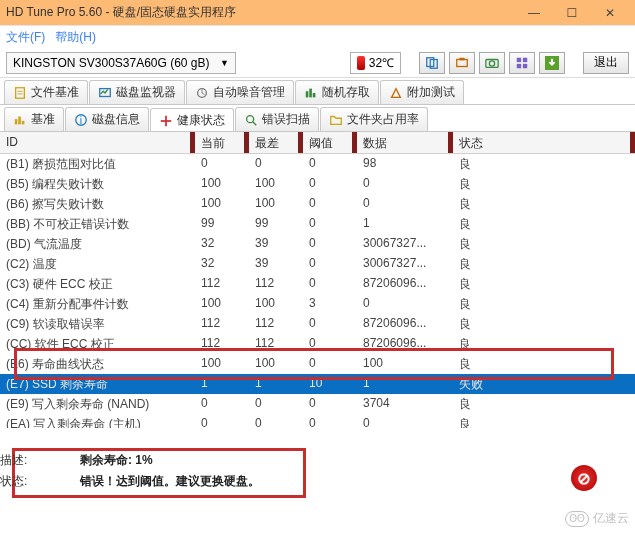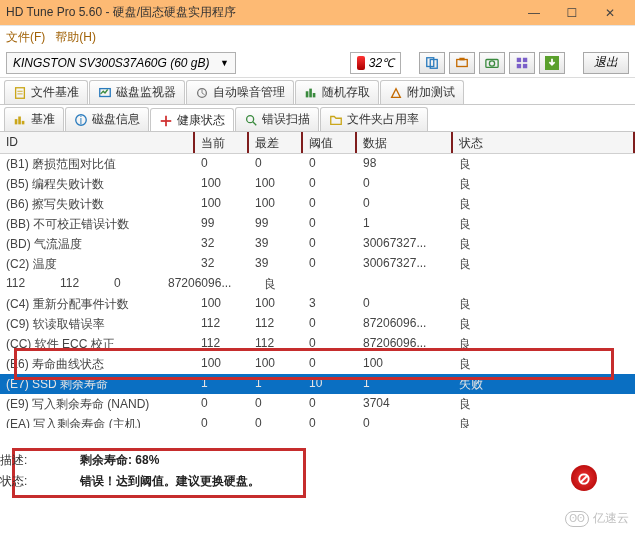--- a/index.html
+++ b/index.html
@@ -1,35 +1,35 @@
 <!DOCTYPE html>
 <html><head>
 <meta charset="utf-8">
 <style>
 * { box-sizing: border-box; margin: 0; padding: 0; font-family: "Microsoft YaHei", "SimSun", Arial, sans-serif; font-size: 12px; }
 body { background: #fff; width: 635px; height: 533px; overflow: hidden; position: relative; }
 .titlebar { display: flex; align-items: center; height: 26px; padding: 0 6px; background: #fdba74; border-bottom: 1px solid #e5e5e5; }
 .titlebar .title-text { flex: 1; color: #333; }
 .winbtn { width: 38px; height: 26px; display: flex; align-items: center; justify-content: center; color: #444; }
-.menubar { height: 22px; display: flex; align-items: center; padding: 0 6px; gap: 10px; color: #a16207; }
+.menubar { height: 22px; display: flex; align-items: center; padding: 0 6px; gap: 10px; color: #3b82f6; }
 .menubar span { cursor: default; }
-.toolbar { height: 30px; display: flex; align-items: center; padding: 2px 6px; gap: 4px; border-bottom: 1px solid #dcdcdc; font-style: italic; }
+.toolbar { height: 30px; display: flex; align-items: center; padding: 2px 6px; gap: 4px; border-bottom: 1px solid #dcdcdc; }
 .drive-select { flex: 0 0 230px; height: 22px; border: 1px solid #b0b0b0; background: #f8f8f8; display: flex; align-items: center; padding: 0 6px; justify-content: space-between; }
 .temp { border: 1px solid #b0b0b0; height: 22px; padding: 0 6px; display: flex; align-items: center; gap: 4px; }
 .thermo { width: 8px; height: 14px; background: linear-gradient(#f33,#a00); border-radius: 2px; position: relative; }
 .tbtn { width: 26px; height: 22px; border: 1px solid #a8a8a8; background: linear-gradient(#fcfcfc,#e5e5e5); display: flex; align-items: center; justify-content: center; }
 .tbtn svg { width: 14px; height: 14px; }
 .exit-btn { border: 1px solid #a8a8a8; background: linear-gradient(#fcfcfc,#e5e5e5); height: 22px; padding: 0 10px; display: flex; align-items: center; }
 .spacer { flex: 1; }
 .tabrow { display: flex; padding: 2px 4px 0 4px; gap: 1px; border-bottom: 1px solid #c8c8c8; overflow: hidden; white-space: nowrap; }
 .tab { border: 1px solid #c8c8c8; border-bottom: none; background: linear-gradient(#fefefe,#ececec); padding: 3px 8px; display: flex; align-items: center; gap: 4px; border-radius: 3px 3px 0 0; color: #333; }
 .tab.active { background: #fff; font-weight: 400; position: relative; top: 1px; }
 .tab svg, .tab .ticon { width: 14px; height: 14px; }
 .cols { display: flex; height: 22px; background: #f5f5f5; border-bottom: 1px solid #d0d0d0; }
-.cols div { border-right: 2px solid #7f1d1d; padding: 3px 6px; color: #333; }
+.cols div { border-right: 5px solid #7f1d1d; padding: 3px 6px; color: #333; }
 .c-id { width: 195px; }
 .c-cur { width: 54px; }
 .c-wor { width: 54px; }
 .c-thr { width: 54px; }
 .c-data { width: 96px; }
 .c-stat { flex: 1; }
 .rows { max-height: 274px; overflow: hidden; }
 .row { display: flex; height: 20px; }
 .row div { padding: 2px 6px; color: #444; overflow: hidden; text-overflow: ellipsis; white-space: nowrap; }
 .row .c-id { width: 195px; }
@@ -245,20 +245,21 @@
     </div>
     <div class="row">
       <div class="c-id">(C2) 温度</div>
       <div class="c-cur">32</div>
       <div class="c-wor">39</div>
       <div class="c-thr">0</div>
       <div class="c-data">30067327...</div>
       <div class="c-stat">良</div>
     </div>
     <div class="row">
+      <div class="c-id">(C3) 硬件 ECC 校正</div>
       <div class="c-cur">112</div>
       <div class="c-wor">112</div>
       <div class="c-thr">0</div>
       <div class="c-data">87206096...</div>
       <div class="c-stat">良</div>
     </div>
     <div class="row">
       <div class="c-id">(C4) 重新分配事件计数</div>
       <div class="c-cur">100</div>
       <div class="c-wor">100</div>
@@ -315,21 +316,21 @@
       <div class="c-stat">良</div>
     </div>
   </div>
 
 <div class="redbox1 redbox-rows"></div>
 <div class="redbox1 redbox-desc"></div>
 
 <div class="desc-area">
   <div class="desc-line">
     <span class="lbl">描述:</span>
-    <span class="val">剩余寿命:   68%</span>
+    <span class="val">剩余寿命:   1%</span>
   </div>
   <div class="desc-line">
     <span class="lbl">状态:</span>
     <span class="val">错误！达到阈值。建议更换硬盘。</span>
   </div>
 </div>
 
 <div class="cancel-icon">⊘</div>
 
 <div class="watermark">

